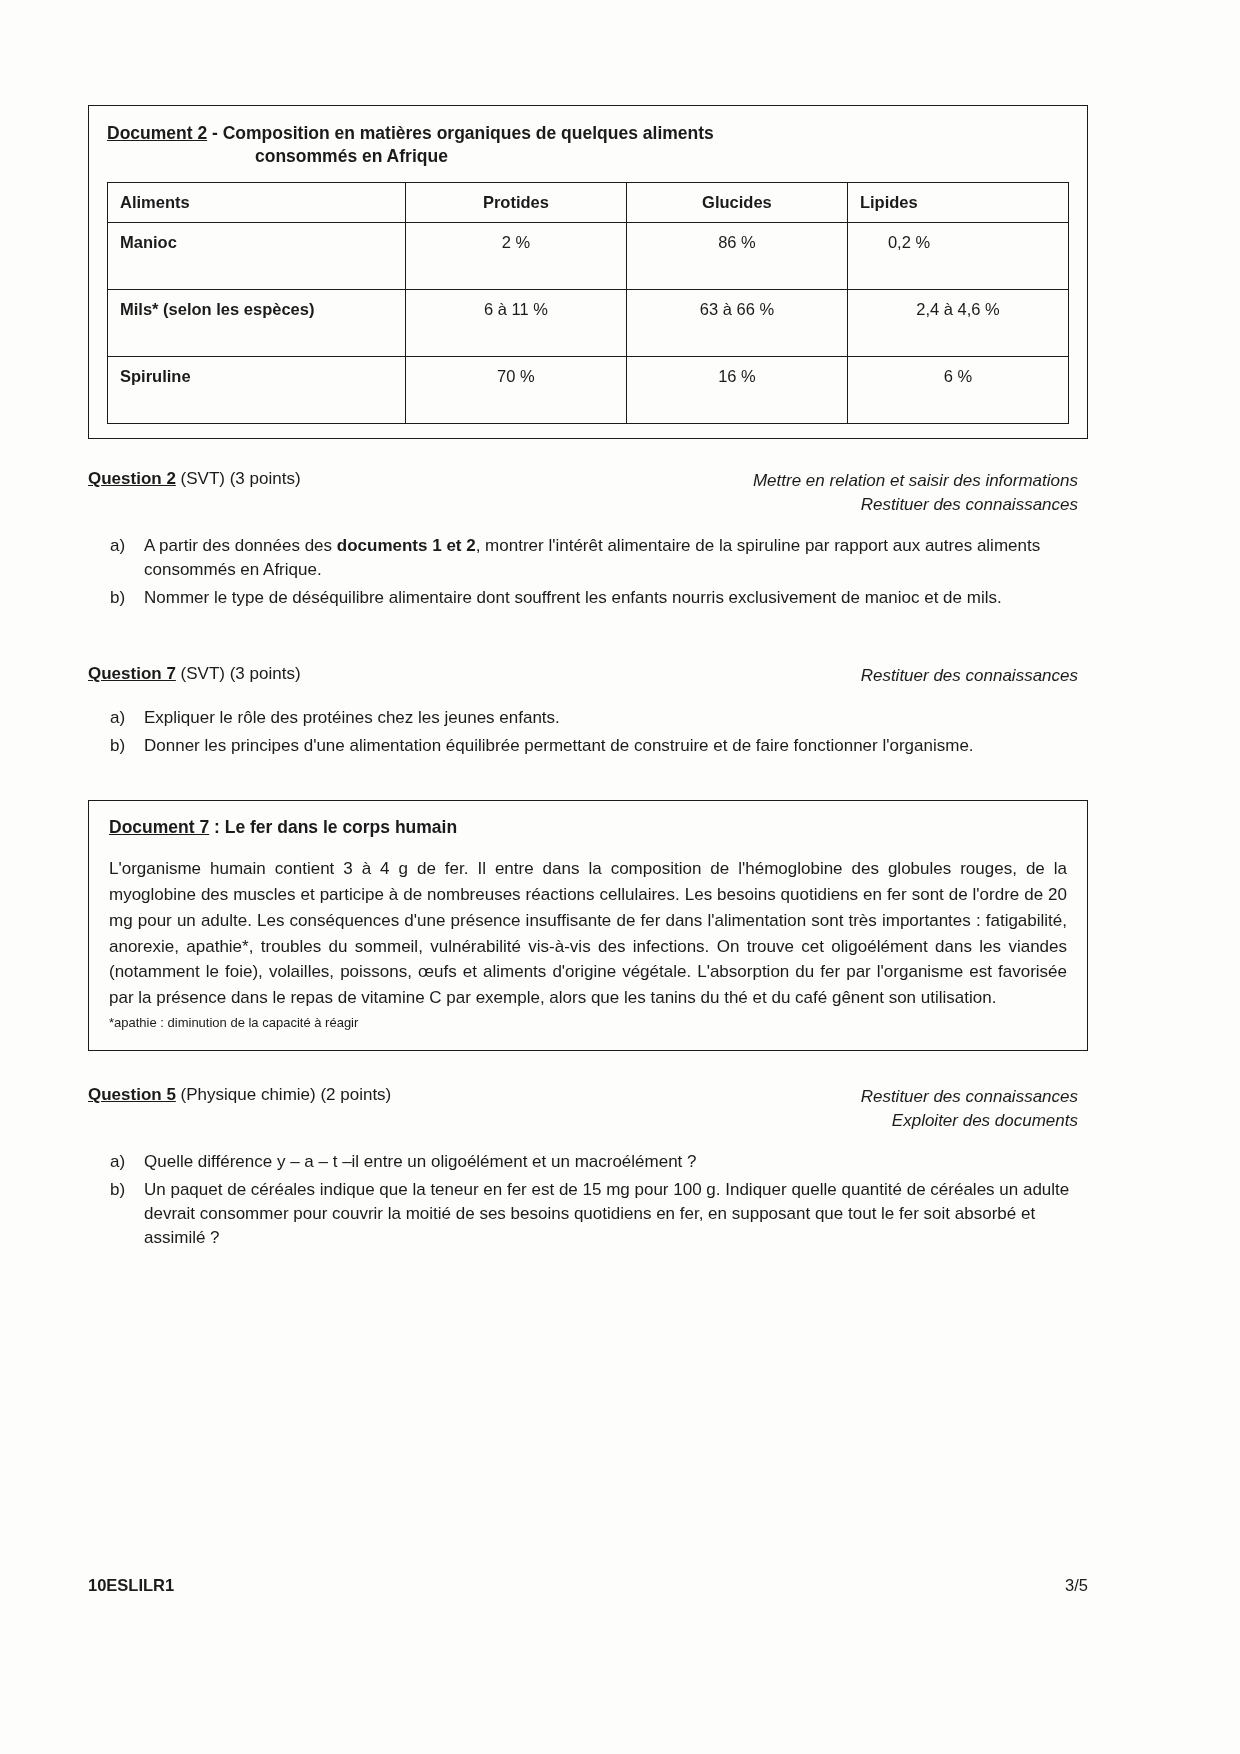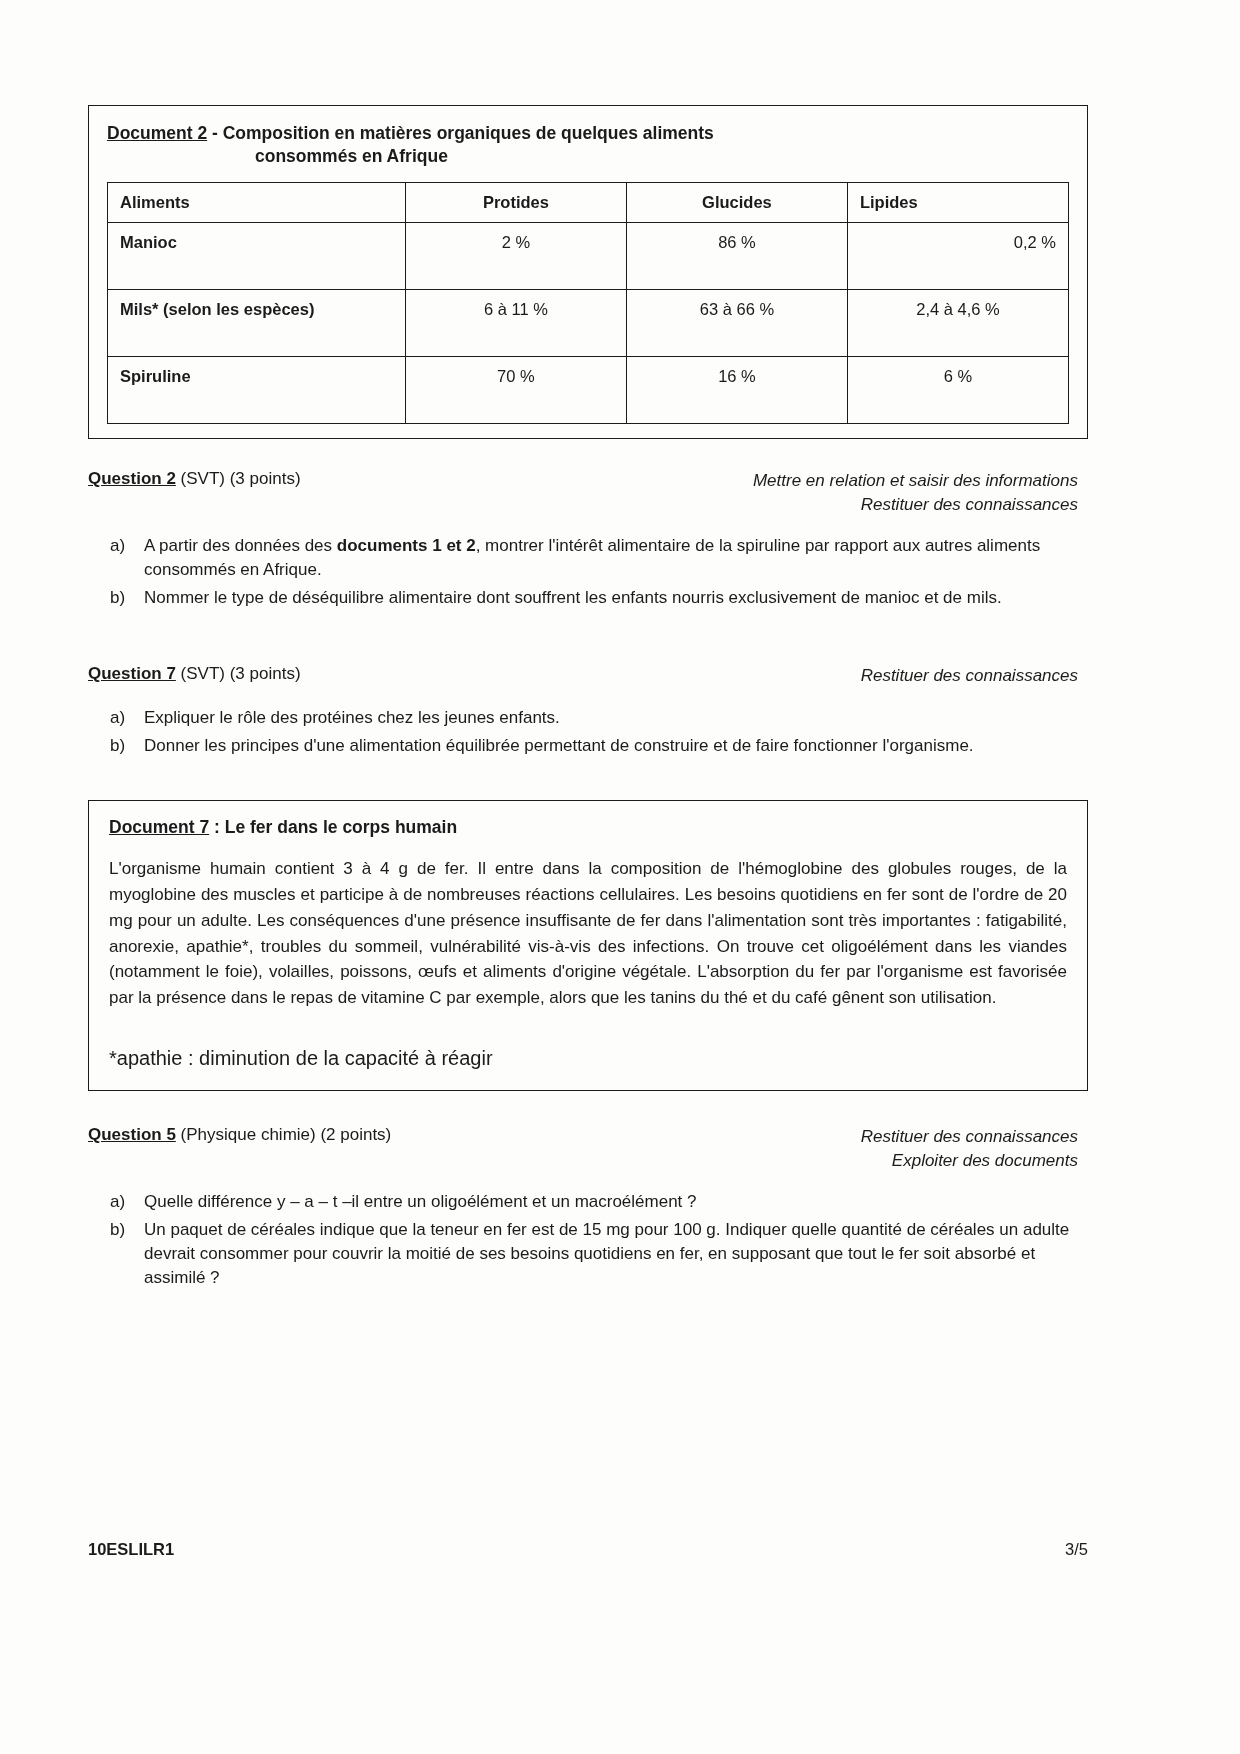--- a/index.html
+++ b/index.html
@@ -73,21 +73,21 @@
     text-align: left;
   }
   table.comp th.c, table.comp td.c {
     text-align: center;
   }
   table.comp td.food {
     font-weight: bold;
     text-align: left;
   }
   table.comp td.val-left {
-    text-align: right;
+    text-align: left;
     padding-left: 40px;
   }
   table.comp tr.tall td { height: 46px; }
   .col1 { width: 31%; }
   .col2 { width: 23%; }
   .col3 { width: 23%; }
   .col4 { width: 23%; }
   .footnote {
     font-size: 16px;
     margin-top: 16px;
@@ -145,29 +145,29 @@
     font-weight: bold;
     margin-bottom: 18px;
   }
   .doc3-title .lbl { text-decoration: underline; }
   .doc3-body {
     font-size: 17px;
     line-height: 1.52;
     text-align: justify;
   }
   .doc3-note {
-    font-size: 20px;
-    margin-top: 36px;
+    font-size: 13px;
+    margin-top: 4px;
   }
 
   
   .footer {
     position: absolute;
     left: 88px;
-    top: 1540px;
+    top: 1576px;
     width: 1000px;
     display: flex;
     justify-content: space-between;
     font-size: 16.5px;
   }
   .footer .code { font-weight: bold; }
   .q5 { margin-top: 34px; }
 </style>
 </head>
 <body>

